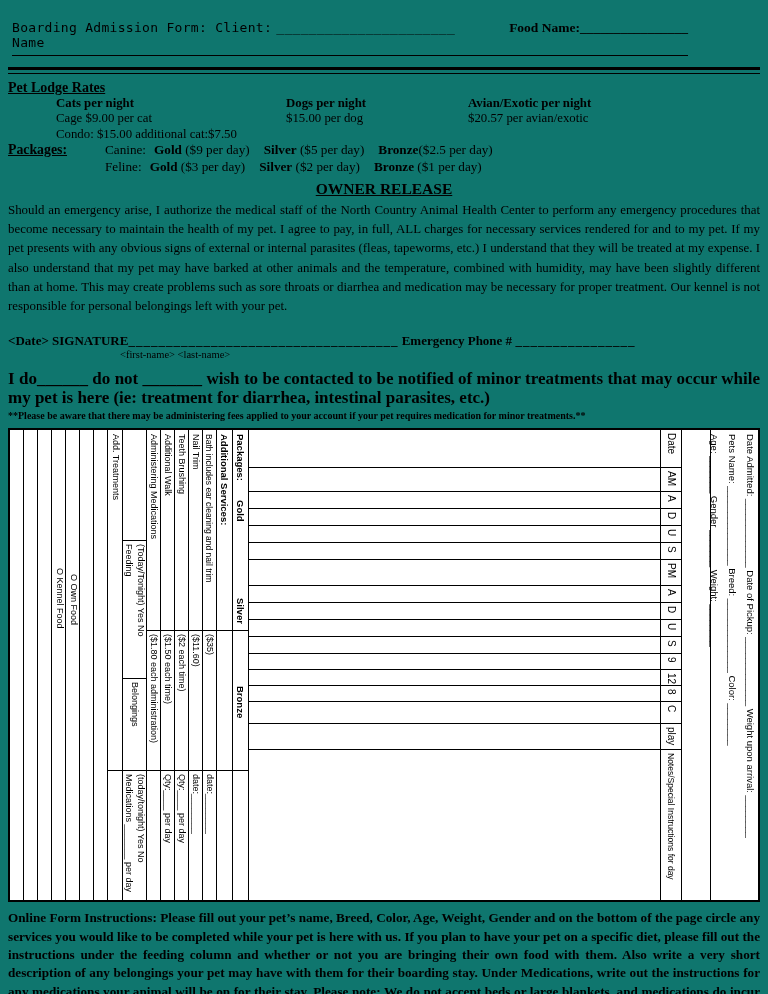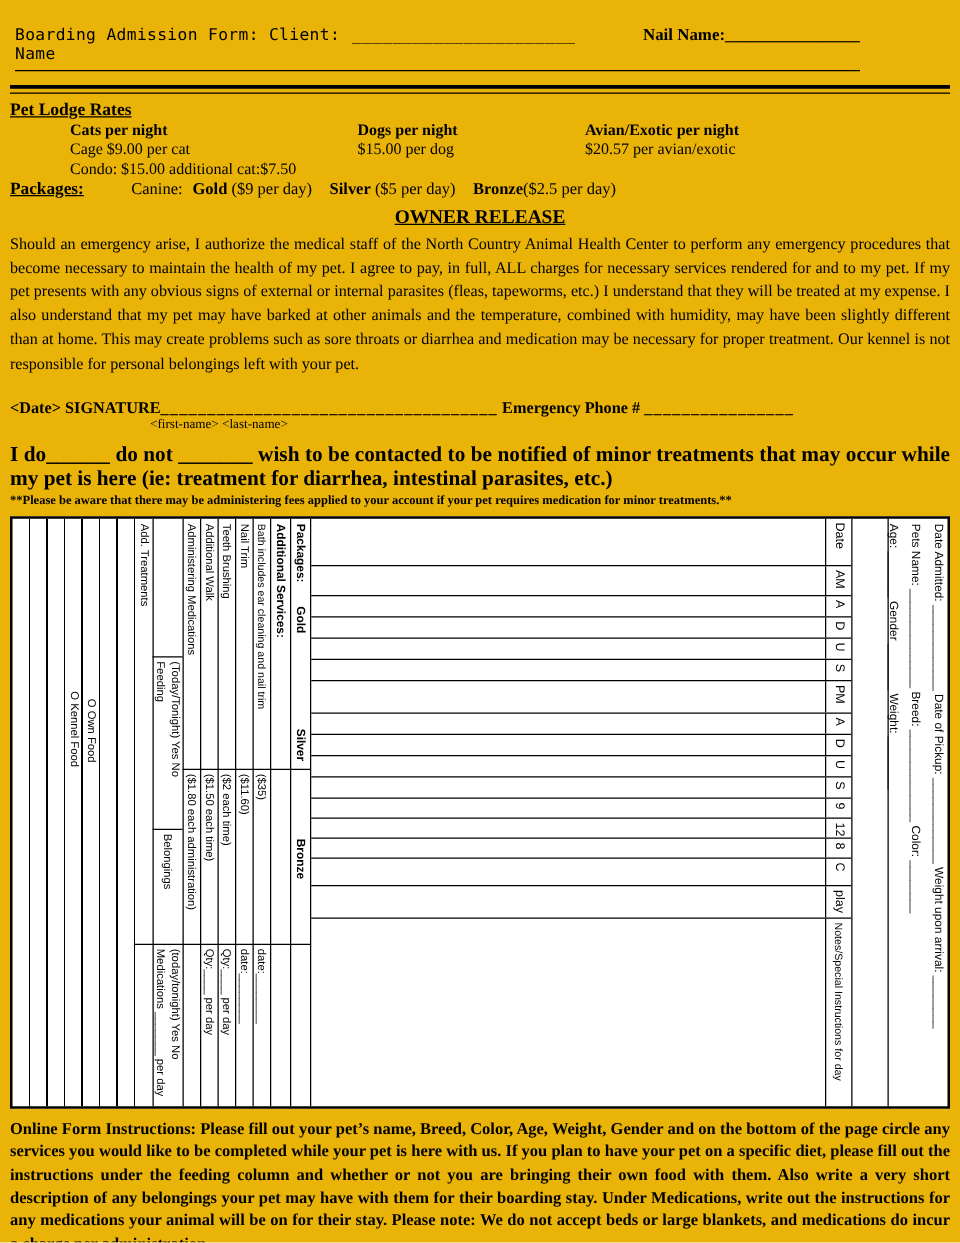--- a/index.html
+++ b/index.html
@@ -1,16 +1,16 @@
 <!DOCTYPE html>
 <html><head>
 <meta charset="utf-8">
 <style>
   html,body{margin:0;padding:0;background:#fff;color:#000;}
-  .page{position:relative;width:768px;height:994px;font-family:"Liberation Serif",serif;overflow:hidden;background:#eab308;}
+  .page{position:relative;width:768px;height:994px;font-family:"Liberation Serif",serif;overflow:hidden;background:#0f766e;}
 
   
   .titlebar{margin:20px 12px 0;width:676px;border-bottom:1.5px solid #000;padding-bottom:5px;display:flex;align-items:baseline;}
   .titlebar .mono{font-family:"DejaVu Sans Mono",monospace;font-size:13px;letter-spacing:.3px;}
   .titlebar .pets{margin-left:54px;font-weight:bold;font-size:13.5px;white-space:nowrap;}
 
   .double-rule{margin:11px 8px 0;height:3px;border-top:3.5px solid #000;border-bottom:1.5px solid #000;}
 
   
   .rates{margin:6px 8px 0;font-size:12.8px;line-height:15.5px;}
@@ -61,21 +61,21 @@
 </style>
 </head>
 <body>
 
 <div class="page">
 
   <div class="titlebar">
     <span class="mono">Boarding Admission Form: Client: Name</span>
     <span class="mono">______________________</span>
     <span class="pets">
-      <span>Nail Name:</span><span>________________</span>
+      <span>Food Name:</span><span>________________</span>
     </span>
   </div>
 
   <div class="double-rule"></div>
 
   <div class="rates">
     <div class="sec-h">Pet Lodge Rates</div>
     <div class="rate-cols">
       <div class="rc1">
         <div class="rc-h">Cats per night</div>
@@ -91,20 +91,27 @@
         <div>$20.57 per avian/exotic</div>
       </div>
     </div>
     <div class="pkg-row">
       <span class="pkg-label">Packages:</span>
       <span class="species">Canine:</span>
       <span class="tier"><b>Gold</b><span> ($9 per day)</span></span>
       <span class="tier"><b>Silver</b><span> ($5 per day)</span></span>
       <span class="tier"><b>Bronze</b><span>($2.5 per day)</span></span>
     </div>
+    <div class="pkg-row">
+      <span class="pkg-sp"></span>
+      <span class="species">Feline:</span>
+      <span class="tier"><b>Gold</b><span> ($3 per day)</span></span>
+      <span class="tier"><b>Silver</b><span> ($2 per day)</span></span>
+      <span class="tier"><b>Bronze</b><span> ($1 per day)</span></span>
+    </div>
   </div>
 
   <div class="or-h">OWNER RELEASE</div>
   <div class="or-p">
     <span>Should an emergency arise, I authorize the medical staff of the North Country Animal Health Center to perform any emergency procedures that become necessary to maintain the health of my pet.  I agree to pay, in full, ALL charges for necessary services rendered for and to my pet.  If my pet presents with any obvious signs of external or internal parasites (fleas, tapeworms, etc.) I understand that they </span><span class="uline">will</span><span> be treated at my expense.  I also understand that my pet may have barked at other animals and the temperature, combined with humidity, may have been slightly different than at home.  This may create problems such as sore throats or diarrhea and medication may be necessary for proper treatment.  Our kennel is not responsible for personal belongings left with your pet.</span>
   </div>
 
   <div class="sigrow">
     <span>&lt;Date&gt; SIGNATURE</span><span class="sig-blank">____________________________________</span><span> Emergency Phone # </span><span class="ph-blank">________________</span>
     <div class="name-hint">&lt;first-name&gt; &lt;last-name&gt;</div>

